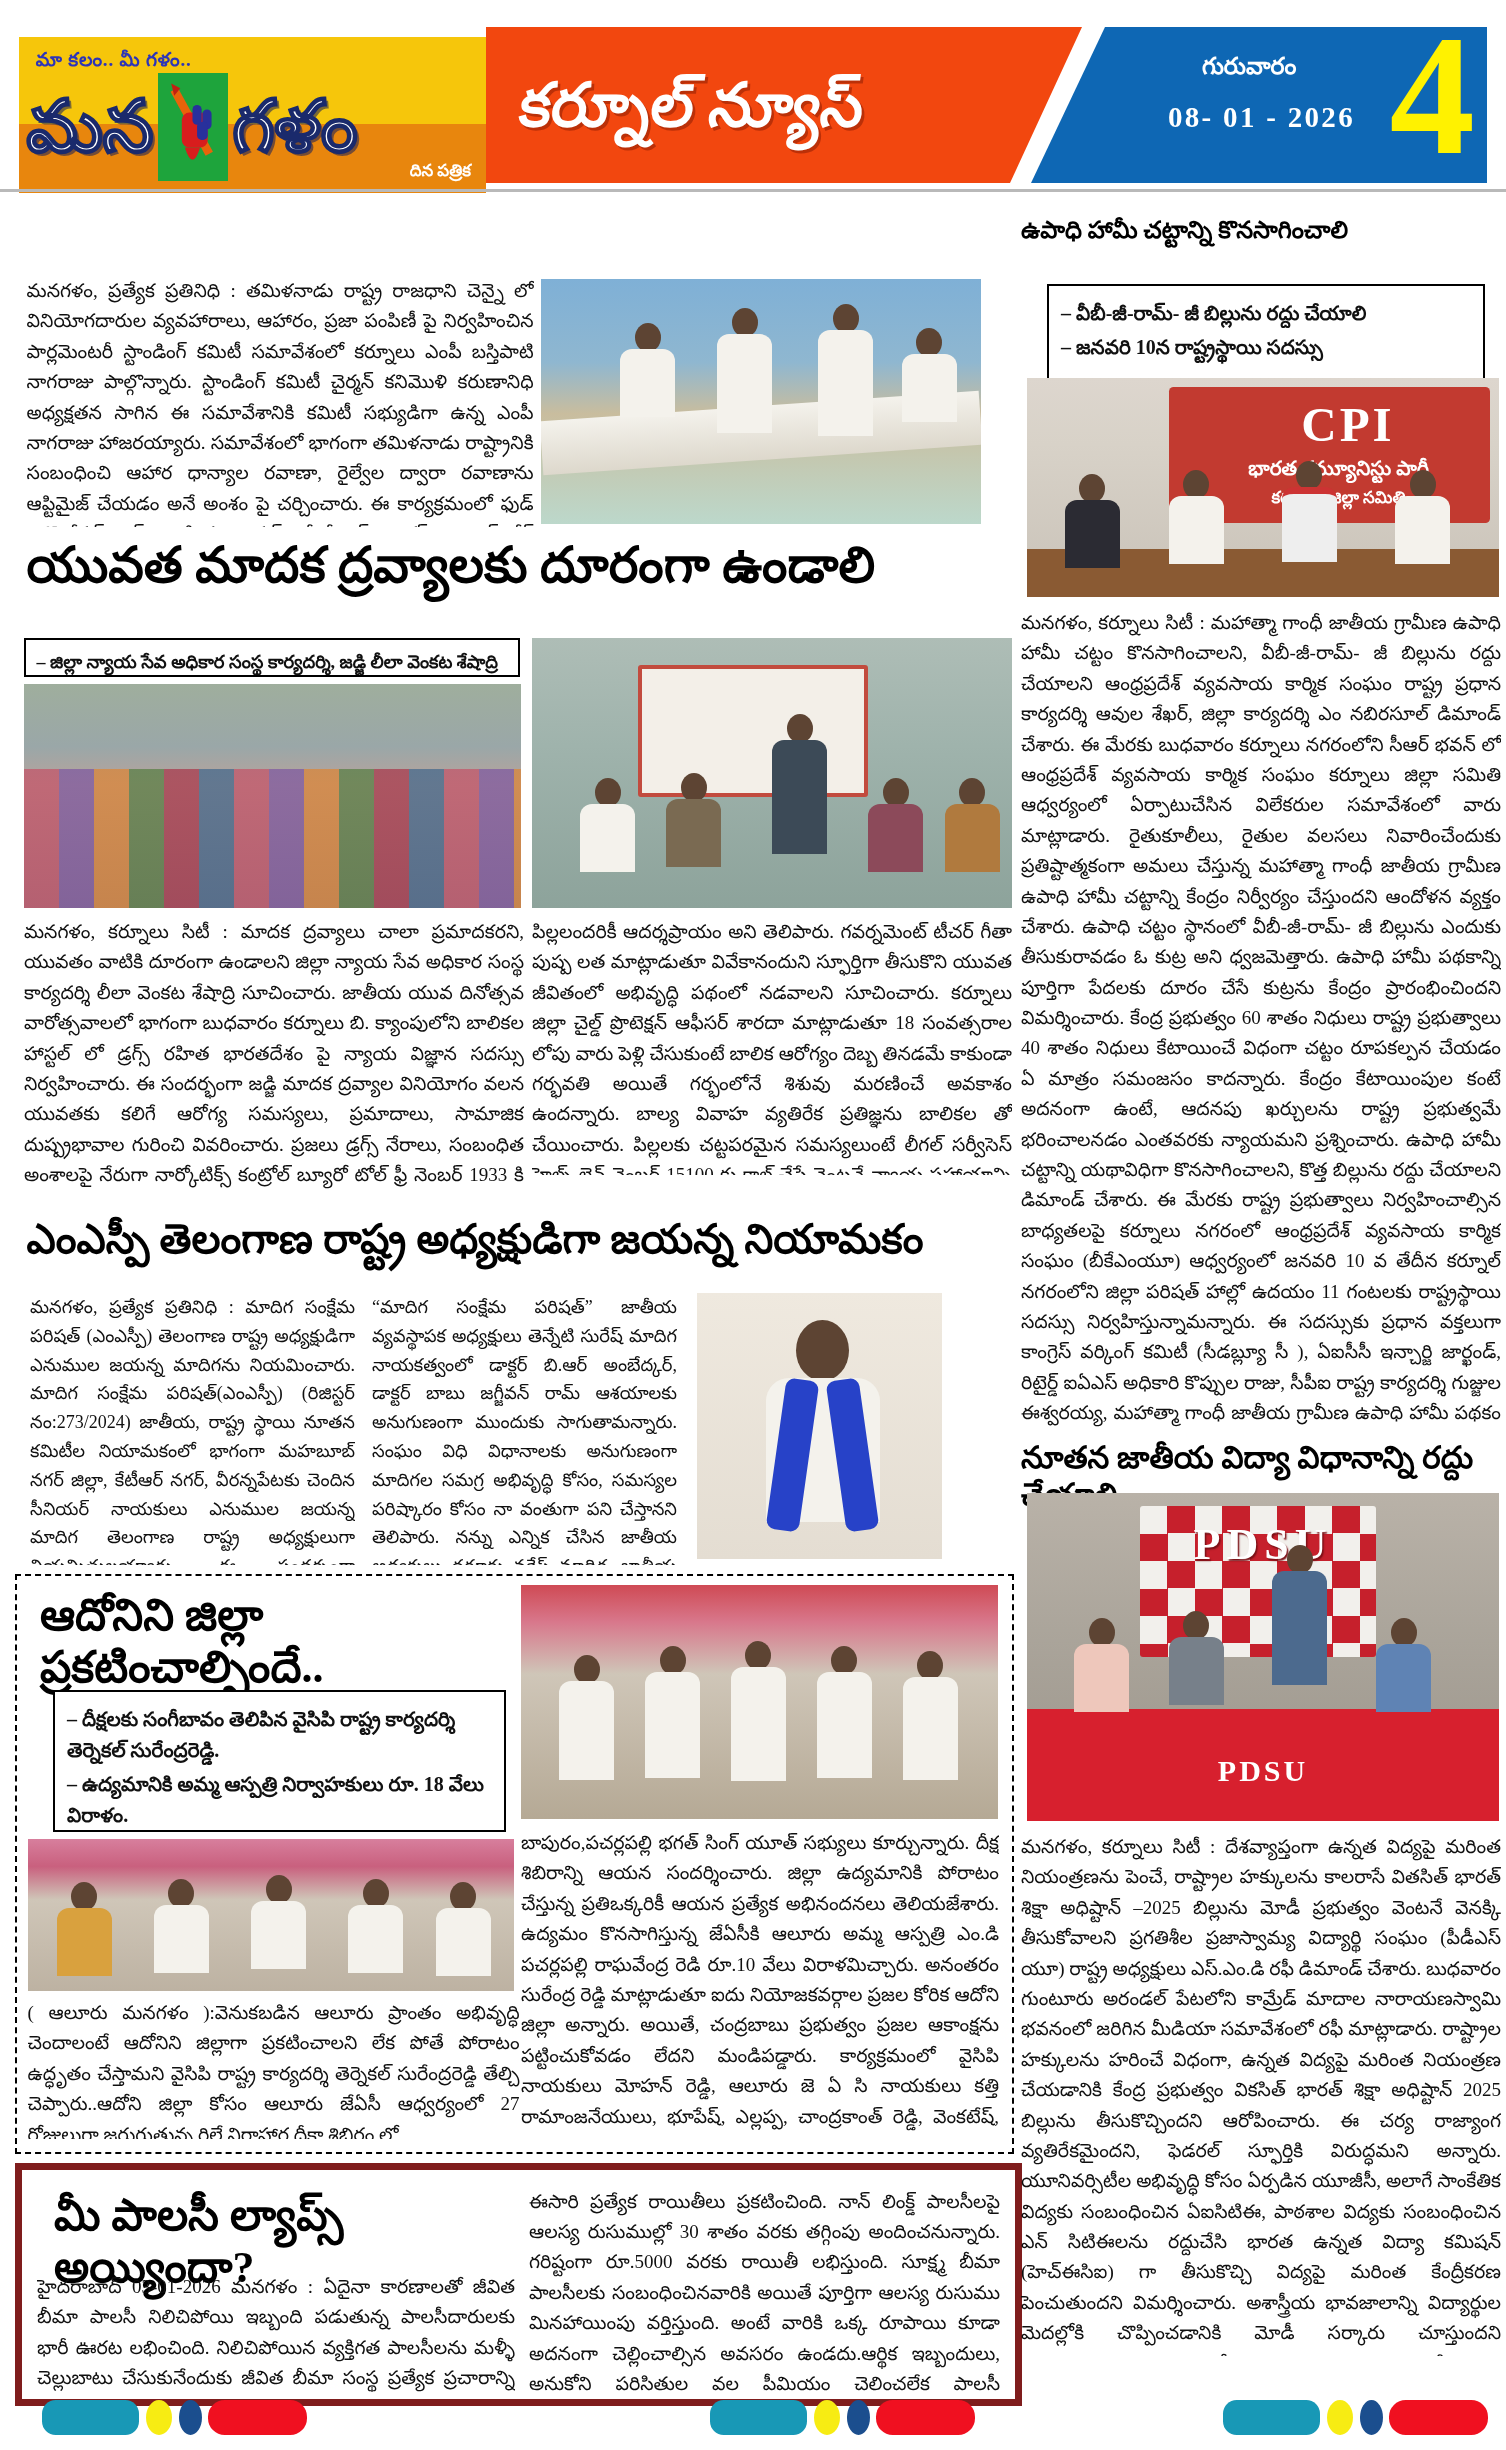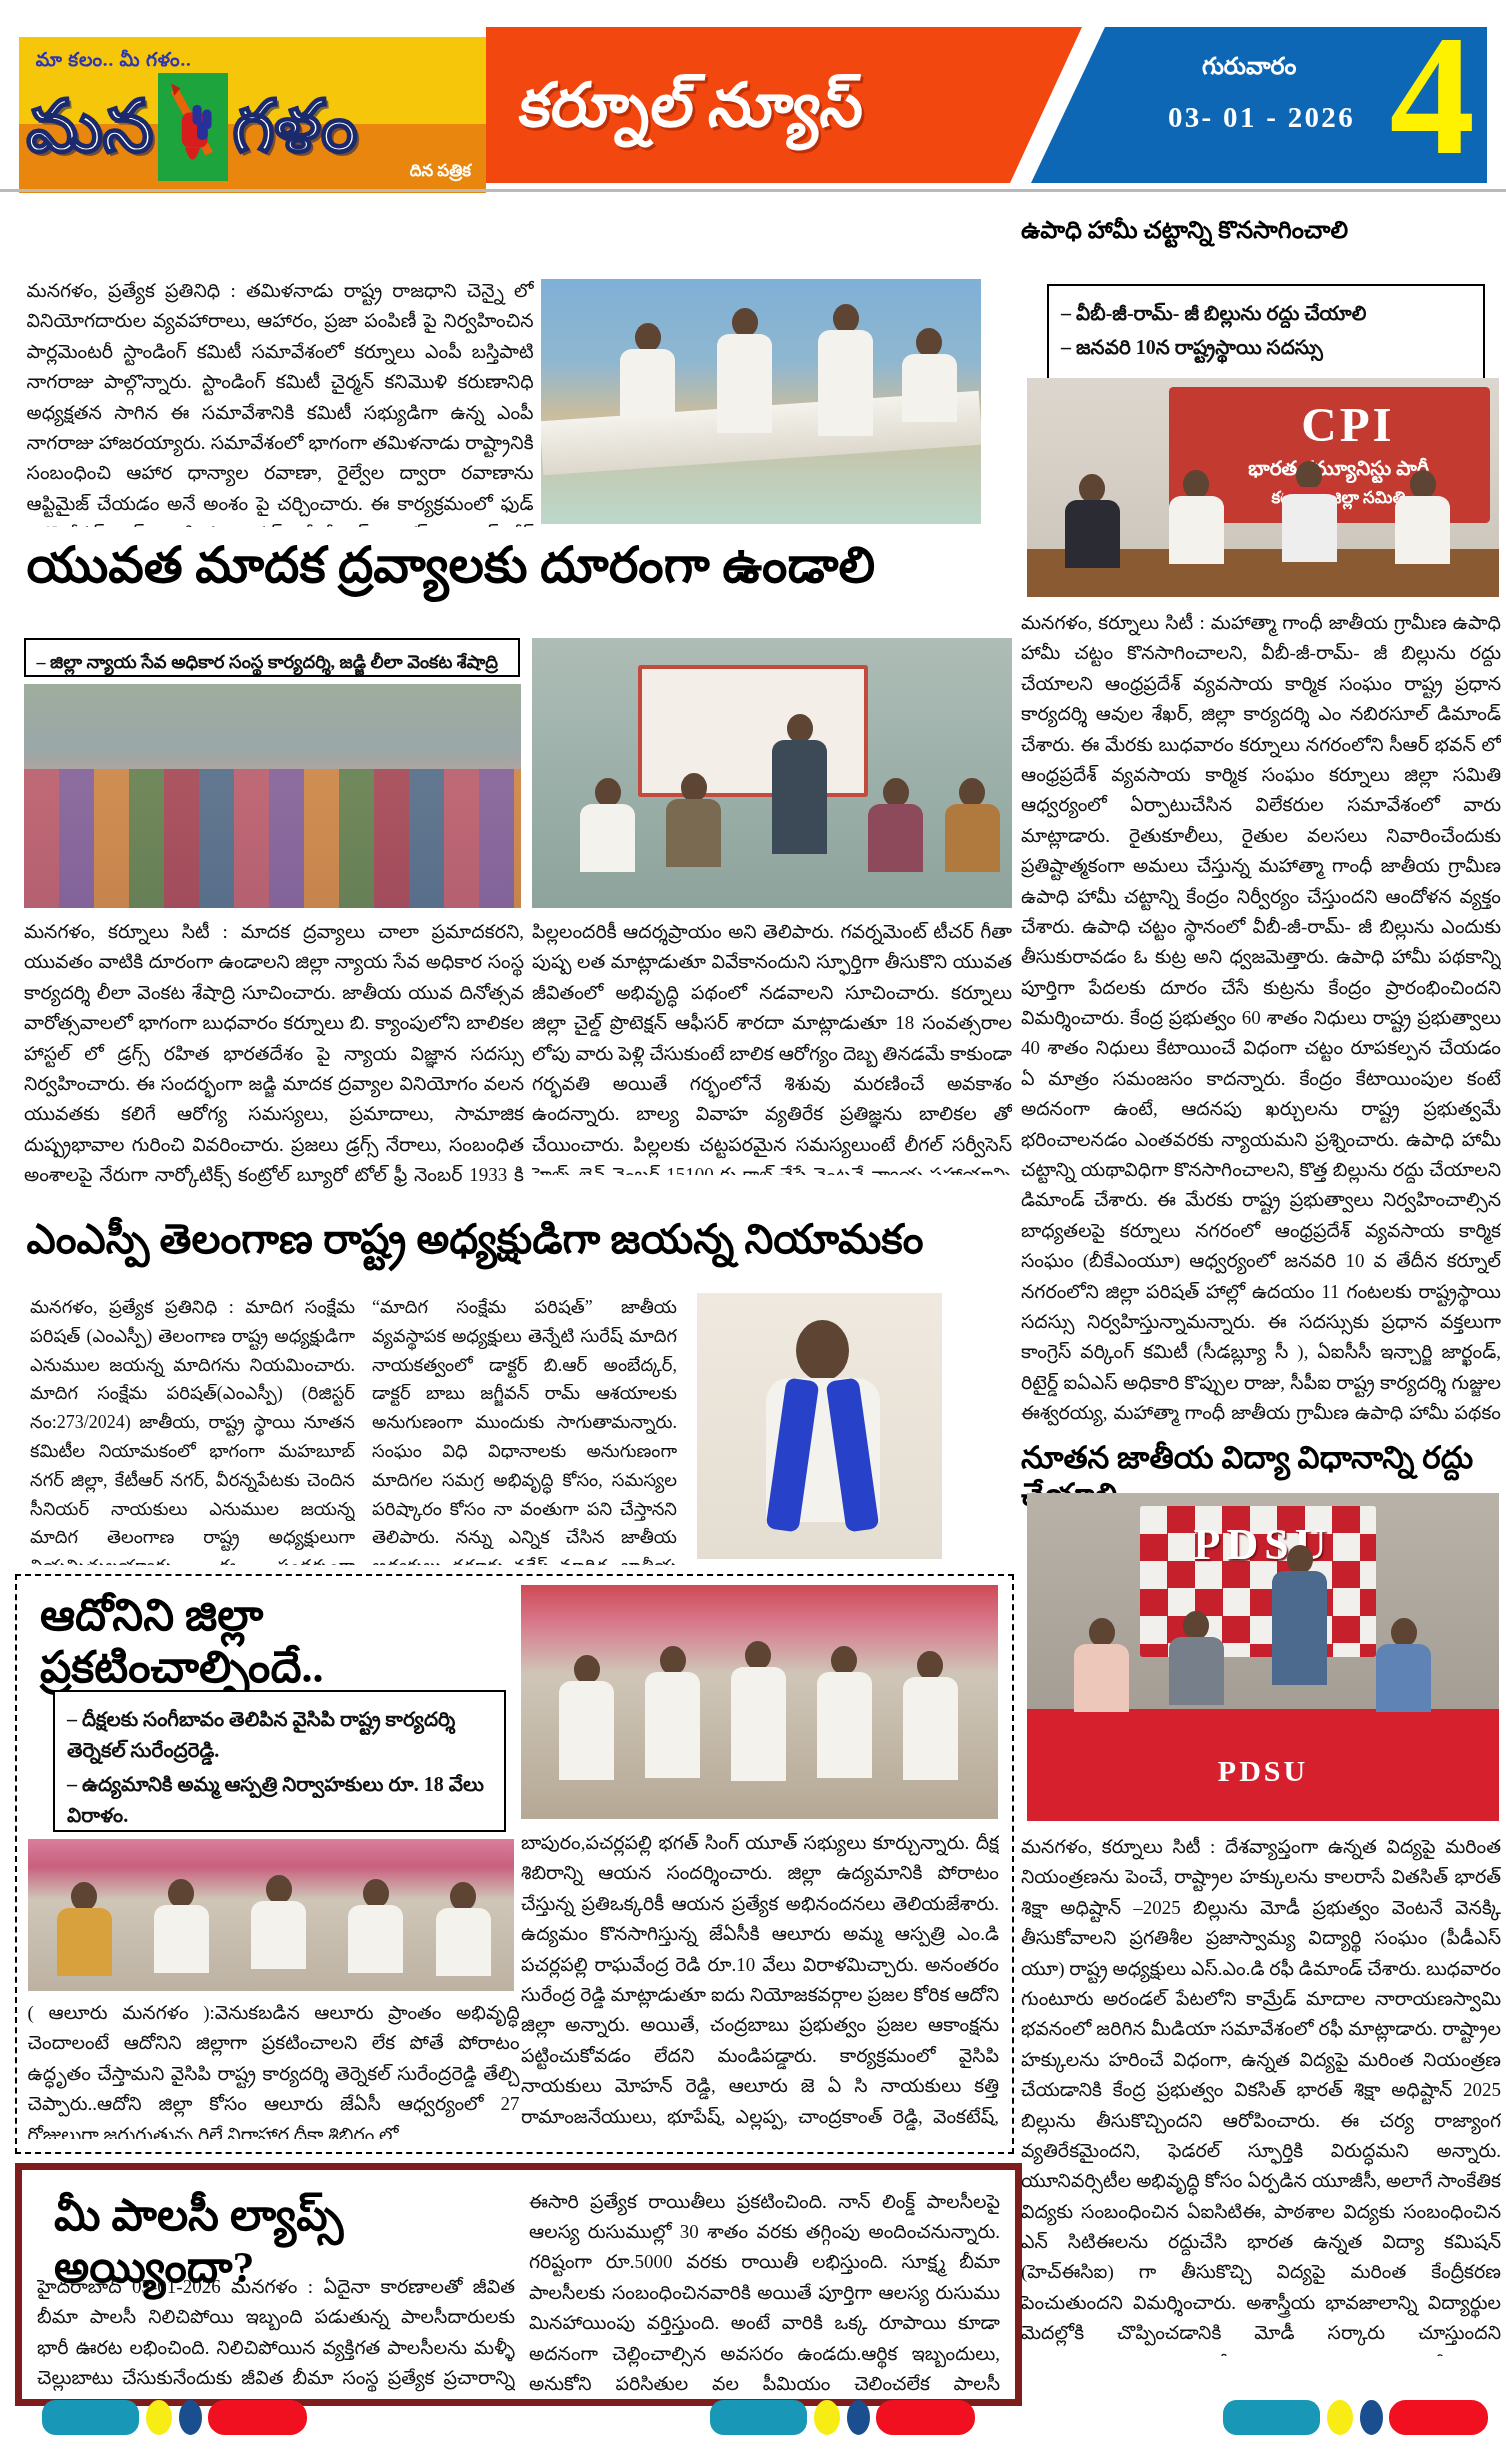--- a/index.html
+++ b/index.html
@@ -74,21 +74,21 @@
     </div>
     <div class="abs" id="paper-type">దిన పత్రిక</div>
   </div>
 
   <div class="abs" id="red-block">
     <div id="edition-title">కర్నూల్ న్యూస్</div>
   </div>
 
   <div class="abs" id="blue-block">
     <div class="abs" id="day-label">గురువారం</div>
-    <div class="abs" id="date-label">03- 01 - 2026</div>
+    <div class="abs" id="date-label">08- 01 - 2026</div>
     <div class="abs" id="page-number">4</div>
   </div>
 
   <div class="abs" id="header-rule"></div>
 
   <div class="abs body-text" style="left:26.6px;top:276px;width:507px;height:251px;">మనగళం, ప్రత్యేక ప్రతినిధి :  తమిళనాడు రాష్ట్ర రాజధాని చెన్నై లో వినియోగదారుల వ్యవహారాలు, ఆహారం,  ప్రజా పంపిణీ పై నిర్వహించిన పార్లమెంటరీ స్టాండింగ్ కమిటీ సమావేశంలో  కర్నూలు ఎంపీ బస్తిపాటి నాగరాజు పాల్గొన్నారు. స్టాండింగ్ కమిటీ చైర్మన్ కనిమొళి కరుణానిధి అధ్యక్షతన సాగిన ఈ సమావేశానికి కమిటీ సభ్యుడిగా ఉన్న ఎంపీ నాగరాజు హాజరయ్యారు. సమావేశంలో భాగంగా తమిళనాడు రాష్ట్రానికి సంబంధించి ఆహార ధాన్యాల రవాణా, రైల్వేల ద్వారా రవాణాను ఆప్టిమైజ్ చేయడం అనే అంశం పై చర్చించారు. ఈ కార్యక్రమంలో ఫుడ్ కార్పొరేషన్ ఆఫ్ ఇండియా చైర్మన్, మేనేజింగ్ డైరెక్టర్, సెంట్రల్ వేర్ హౌసింగ్ కార్పొరేషన మేనేజింగ్ డైరెక్టర్, సదరన్ రైల్వేస్ జనరల్ మేనేజర్, తమిళనాడు ప్రభుత్వ కార్యదర్శులు పాల్గొన్నారు.</div>
   <div class="abs photo" style="left:541px;top:279px;width:440px;height:245px;
        background:linear-gradient(180deg,#7fb0d6 0%,#8fb7d0 34%,#c9bd9e 55%,#bcd8cb 100%);">
     <div class="band" style="top:52%;height:22%;background:linear-gradient(180deg,#f4f2ec,#ddd8cc);transform:rotate(-4deg);"></div>
     <div class="person" style="left:18%;top:18%;">

